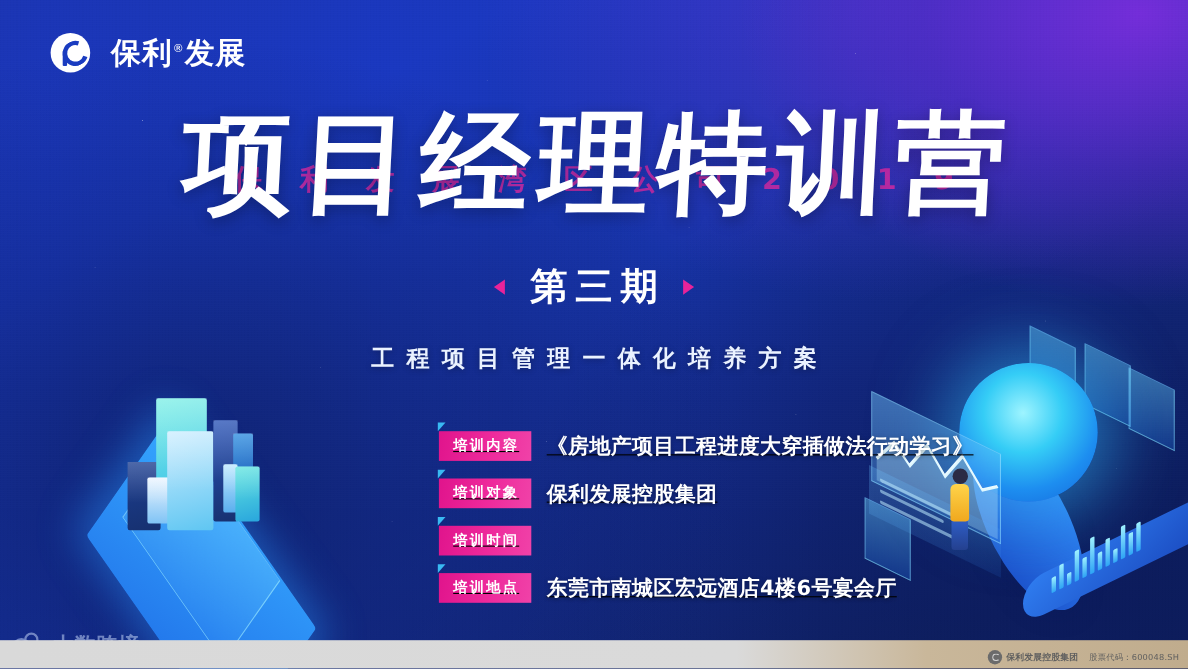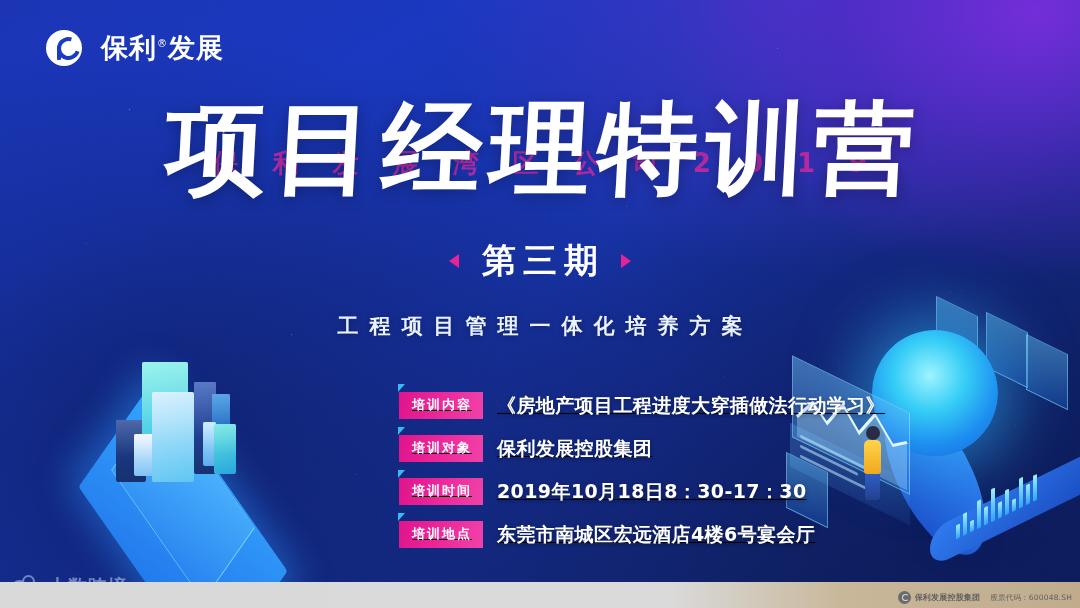--- a/index.html
+++ b/index.html
@@ -343,21 +343,20 @@
         <span class="flag"></span>
         <span>培训对象</span>
       </span>
       <span class="row-val">保利发展控股集团</span>
     </div>
     <div class="row">
       <span class="badge">
         <span class="flag"></span>
         <span>培训时间</span>
       </span>
-      <span class="row-val">2019年10月18日8：30-17：30</span>
     </div>
     <div class="row">
       <span class="badge">
         <span class="flag"></span>
         <span>培训地点</span>
       </span>
       <span class="row-val">东莞市南城区宏远酒店4楼6号宴会厅</span>
     </div>
   </div>
 

